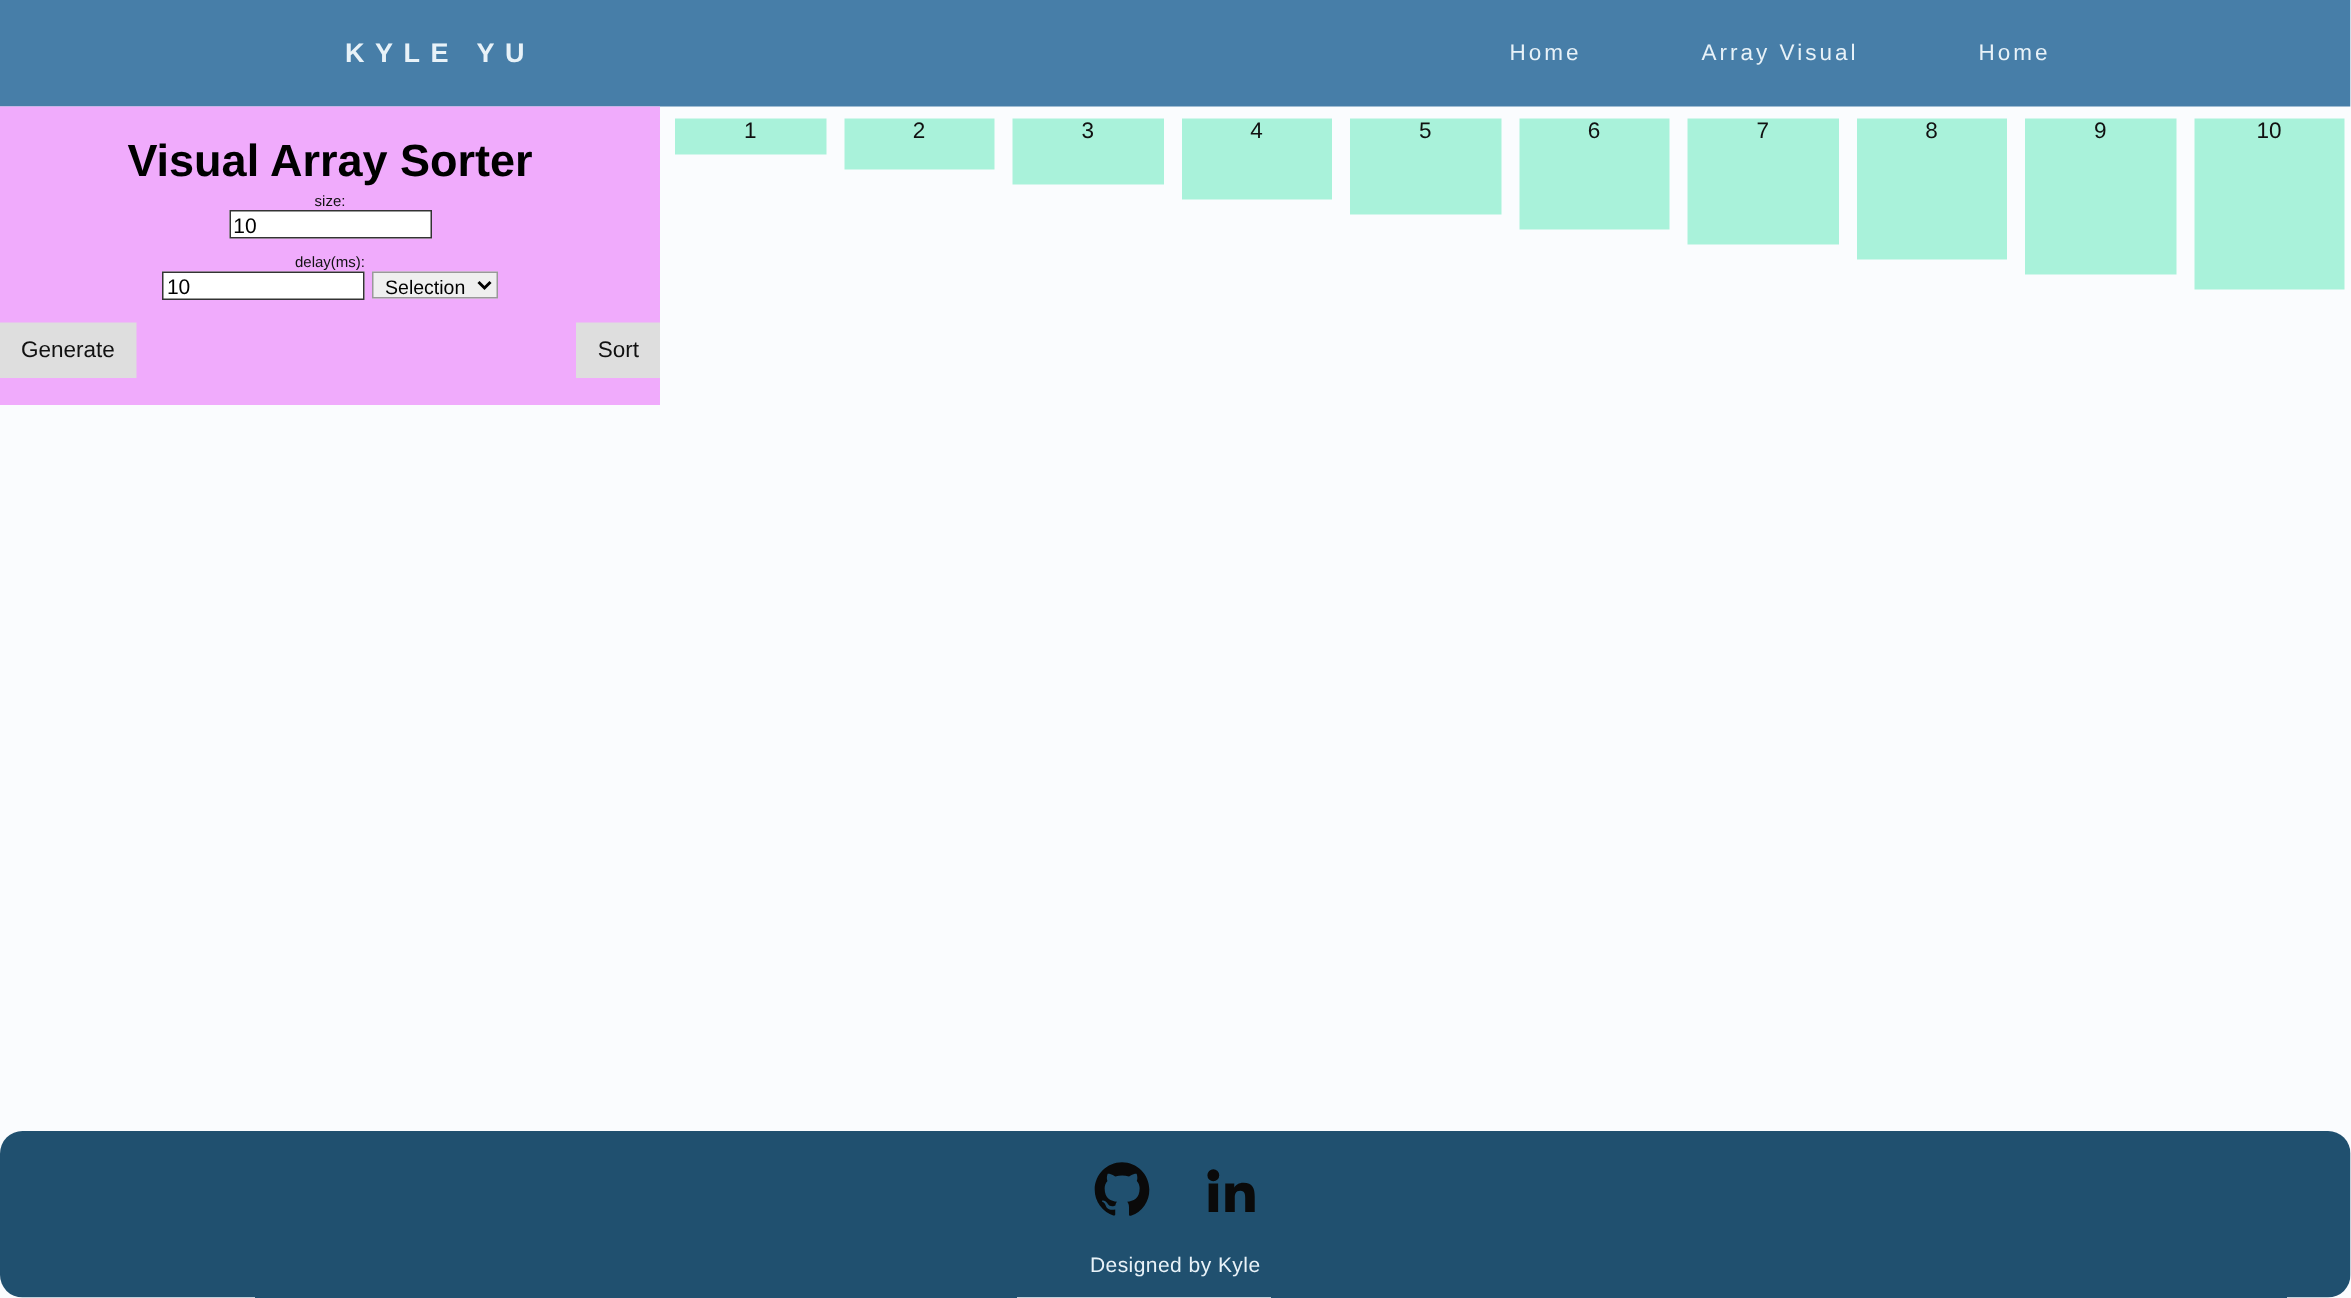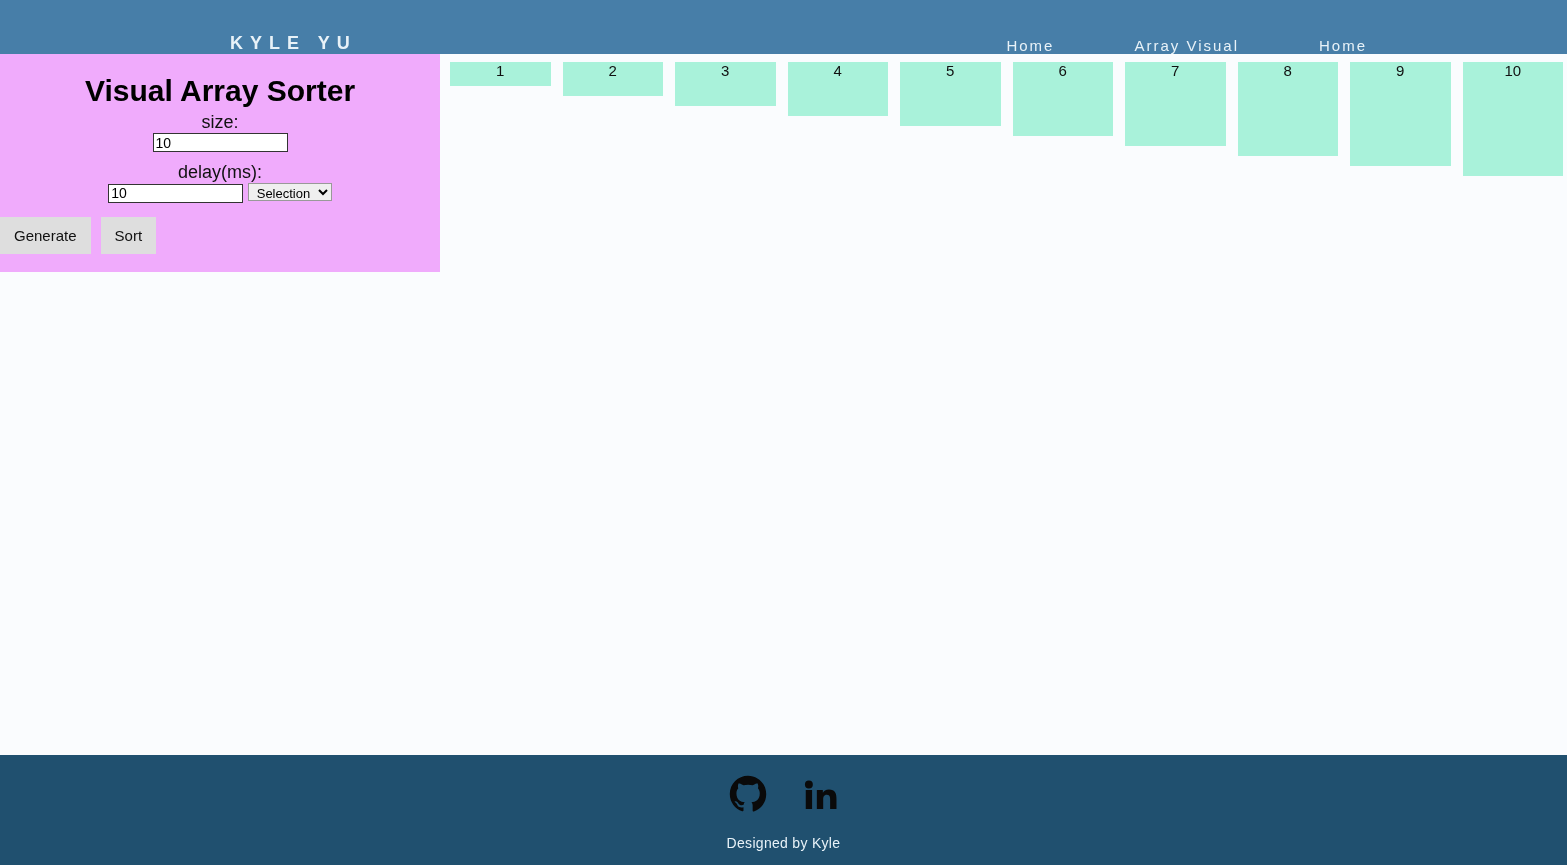--- a/index.html
+++ b/index.html
@@ -1,22 +1,22 @@
 <!DOCTYPE html>
 <html><head>
 <meta charset="utf-8">
 <style>
   * { box-sizing: border-box; }
   html, body { margin:0; padding:0; height:100%; font-family: Arial, Helvetica, sans-serif; }
   body { background:#fafcfe; display:flex; flex-direction:column; min-height:100vh; }
   .navbar {
     background:#477ea8;
-    height:54px;
+    height:71px;
     display:flex;
-    align-items:flex-end;
+    align-items:center;
     color:#e8f2f8;
   }
   .brand {
     margin-left: 230px;
     font-weight:700;
     letter-spacing:7px;
     font-size:18px;
   }
   .nav-links {
     margin-left:auto;
@@ -41,21 +41,21 @@
     width:440px;
     text-align:center;
     padding:10px 0 18px 0;
   }
   .control-panel h1 {
     margin:10px 0 4px 0;
     font-size:30px;
     font-weight:bold;
     color:#000;
   }
-  .field-label { font-size:18px; color:#111; }
+  .field-label { font-size:10px; color:#111; }
   .num-input {
     width:135px;
     font-size:14px;
     border:1px solid #333;
     background:#fff;
     height:19px;
     padding:0 2px;
     text-align:left;
   }
   .row { margin-top:2px; }
@@ -67,40 +67,41 @@
     padding:1px 4px;
   }
   .btn {
     background:#dedede;
     border:none;
     font-size:15px;
     padding:10px 14px;
     cursor:pointer;
     color:#111;
   }
-  .btn-row { margin-top:14px; display:flex; justify-content:flex-start; gap:10px; }
+  .btn-row { margin-top:14px; display:flex; justify-content:space-between; gap:10px; }
   .bars {
     flex:1;
     display:flex;
     align-items:flex-start;
     padding:8px 4px 0 10px;
     gap:12px;
   }
   .bar {
     background:#a9f2da;
     flex:1;
     text-align:center;
     font-size:15px;
     color:#111;
   }
   .footer {
     background:#20506f;
     color:#e8f2f8;
     text-align:center;
     padding:20px 0 14px 0;
+    border-radius:15px;
   }
   .footer-icons { display:flex; justify-content:center; gap:34px; margin-bottom:18px; }
   .footer-icons a { color:#0a0a0a; cursor:pointer; }
   .footer-text { font-size:14px; letter-spacing:.3px; }
   .icon-svg { width:38px; height:38px; fill:#0a0a0a; }
 </style>
 </head>
 <body>
 
 <div class="navbar">

